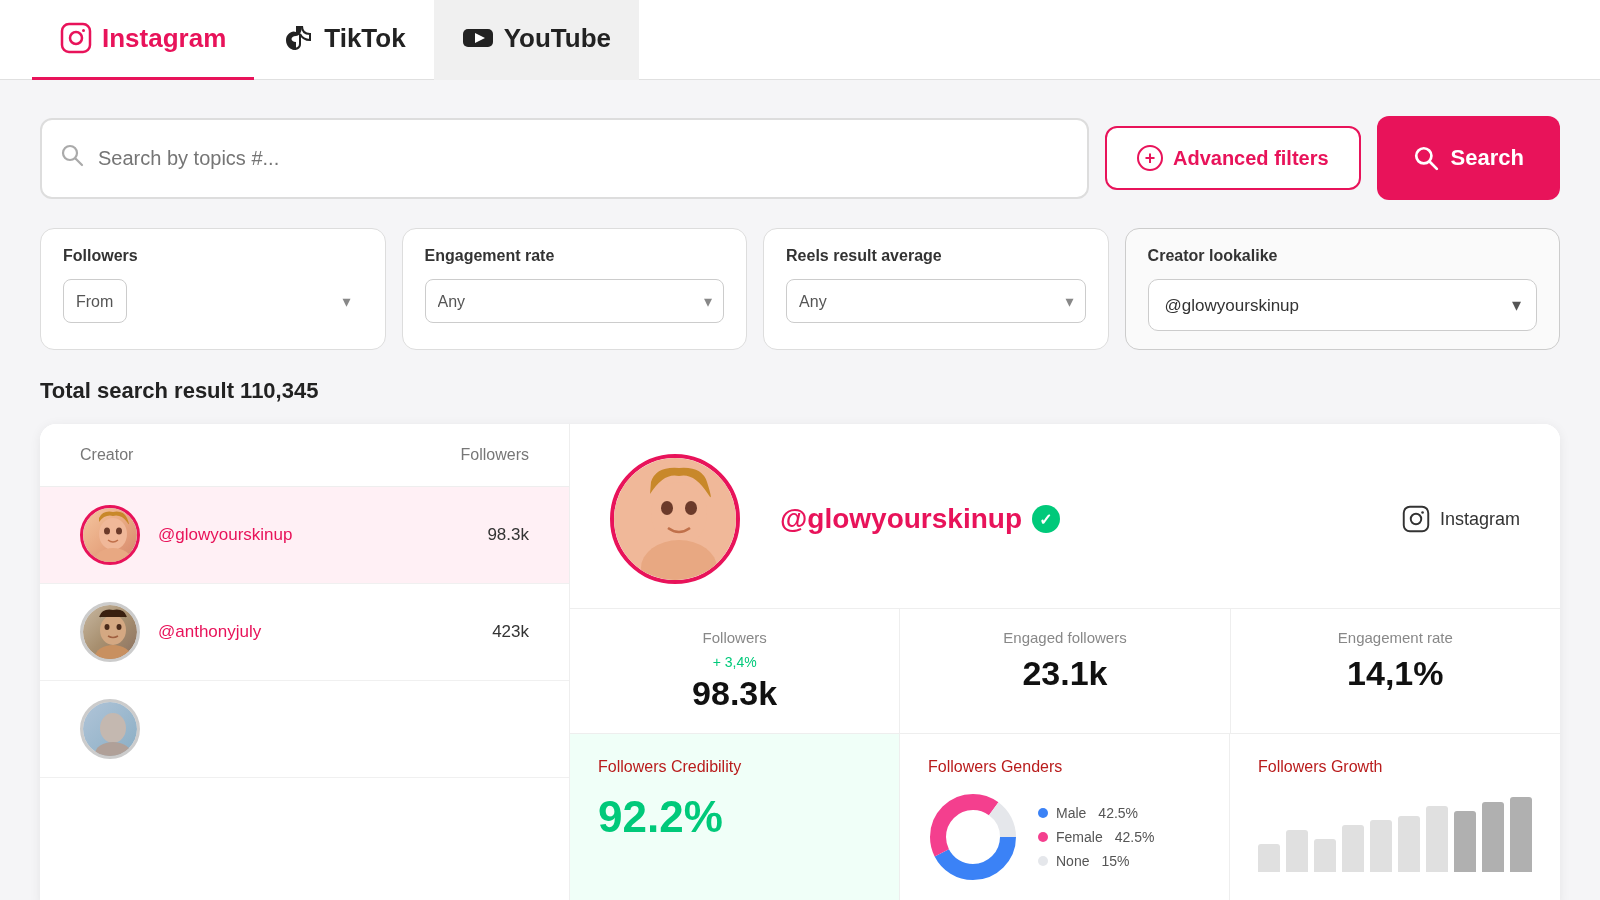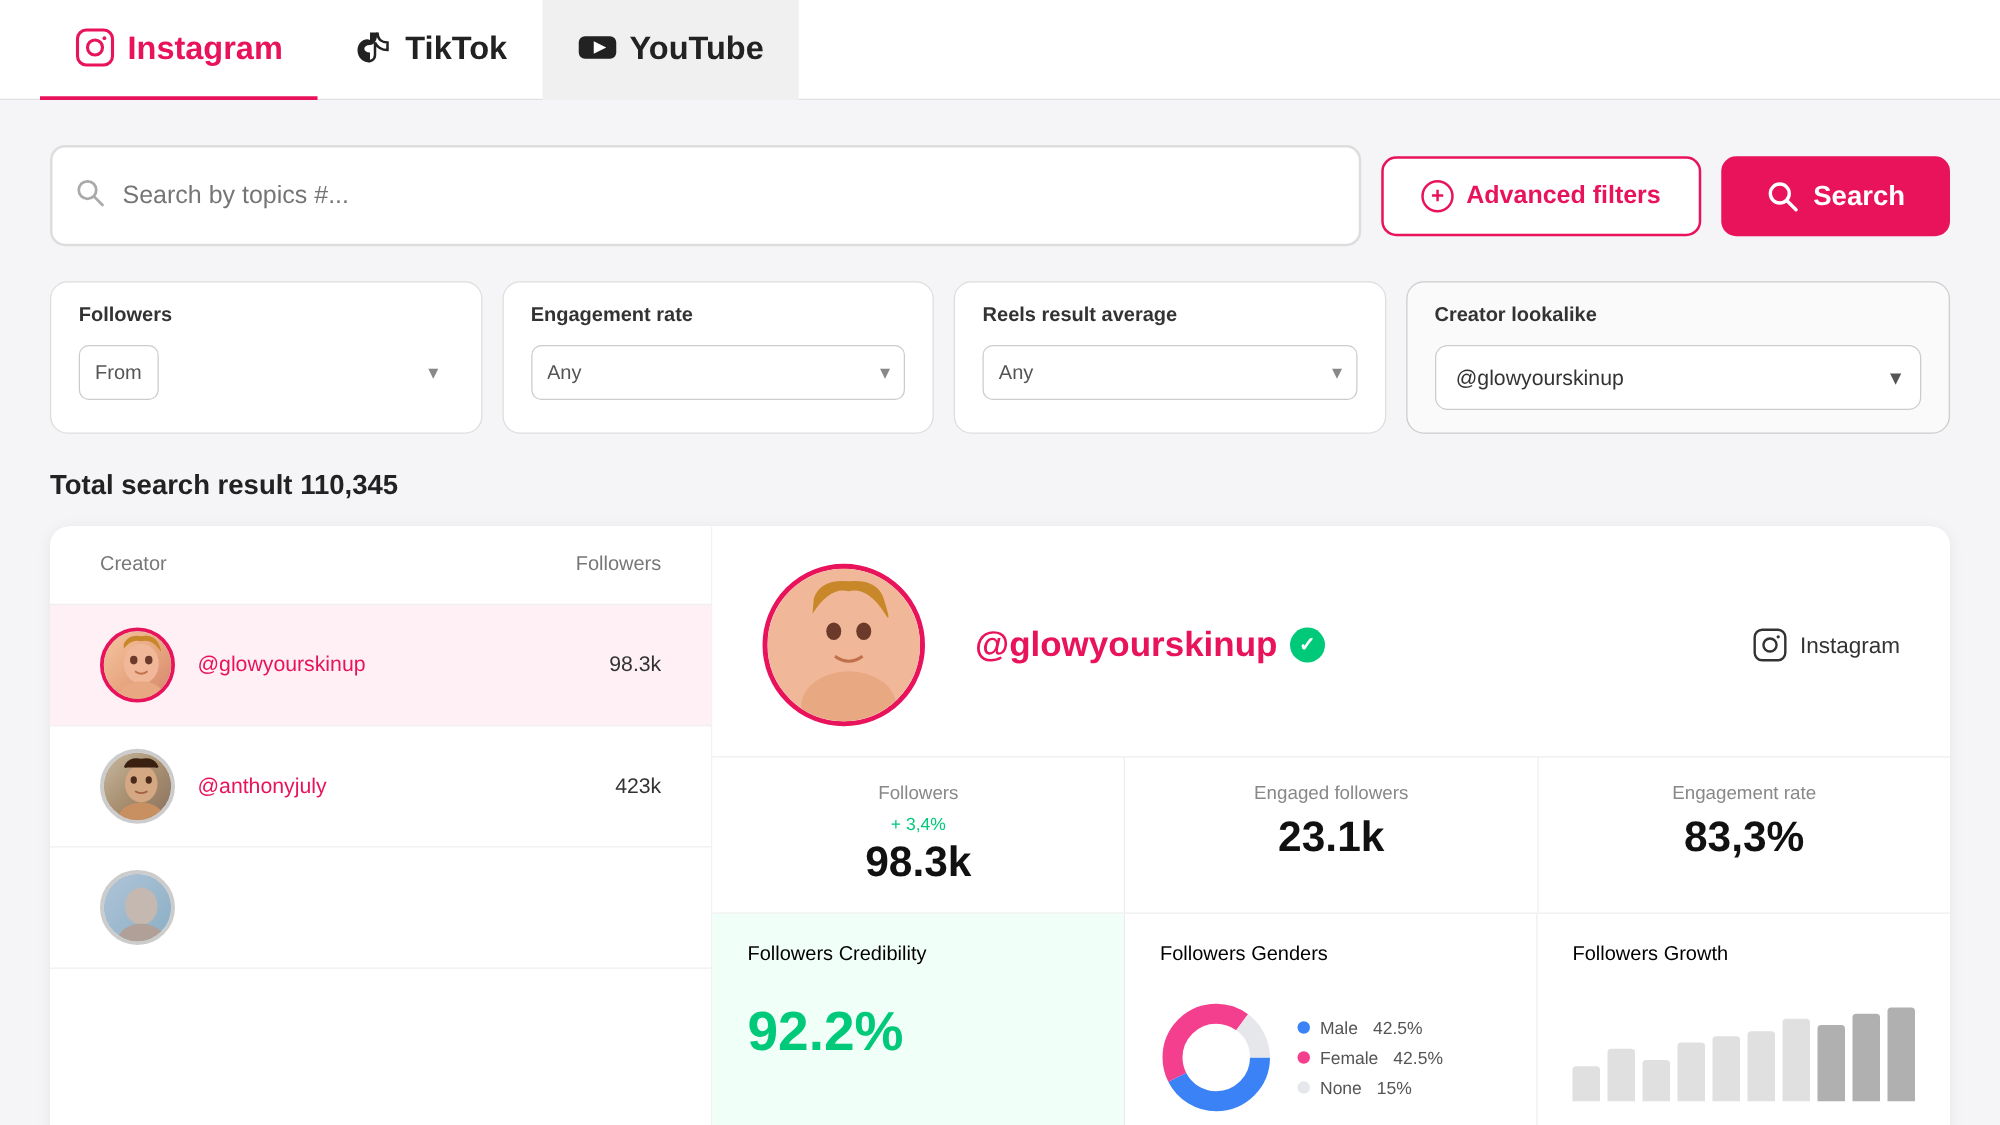--- a/index.html
+++ b/index.html
@@ -84,21 +84,21 @@
       color: #e8135a;
       font-size: 20px;
       font-weight: 600;
       cursor: pointer;
       white-space: nowrap;
     }
     .search-btn {
       display: flex;
       align-items: center;
       gap: 12px;
-      height: 64px;
+      height: 84px;
       padding: 0 36px;
       border: none;
       border-radius: 12px;
       background: #e8135a;
       color: #fff;
       font-size: 22px;
       font-weight: 700;
       cursor: pointer;
       white-space: nowrap;
     }
@@ -374,22 +374,22 @@
       flex: 1;
     }
     .metric-card {
       flex: 1;
       padding: 24px 28px;
       border-right: 1px solid #eee;
     }
     .metric-card:last-child { border-right: none; }
     .metric-label {
       font-size: 16px;
-      color: #000000;
-      margin-bottom: 28px;
+      color: #b91c1c;
+      margin-bottom: 16px;
     }
     .metric-value-large {
       font-size: 44px;
       font-weight: 800;
       color: #00c97a;
     }
 
     
     .donut-area {
       display: flex;
@@ -624,21 +624,21 @@
           <div class="stat-card-label">Followers</div>
           <div class="stat-card-growth">+ 3,4%</div>
           <div class="stat-card-value">98.3k</div>
         </div>
         <div class="stat-card">
           <div class="stat-card-label">Engaged followers</div>
           <div class="stat-card-value">23.1k</div>
         </div>
         <div class="stat-card">
           <div class="stat-card-label">Engagement rate</div>
-          <div class="stat-card-value">83,3%</div>
+          <div class="stat-card-value">14,1%</div>
         </div>
       </div>
 
       <div class="bottom-metrics">
 
         <div class="metric-card" style="background:#f0fff8;">
           <div class="metric-label">Followers Credibility</div>
           <div class="metric-value-large">92.2%</div>
         </div>
 

